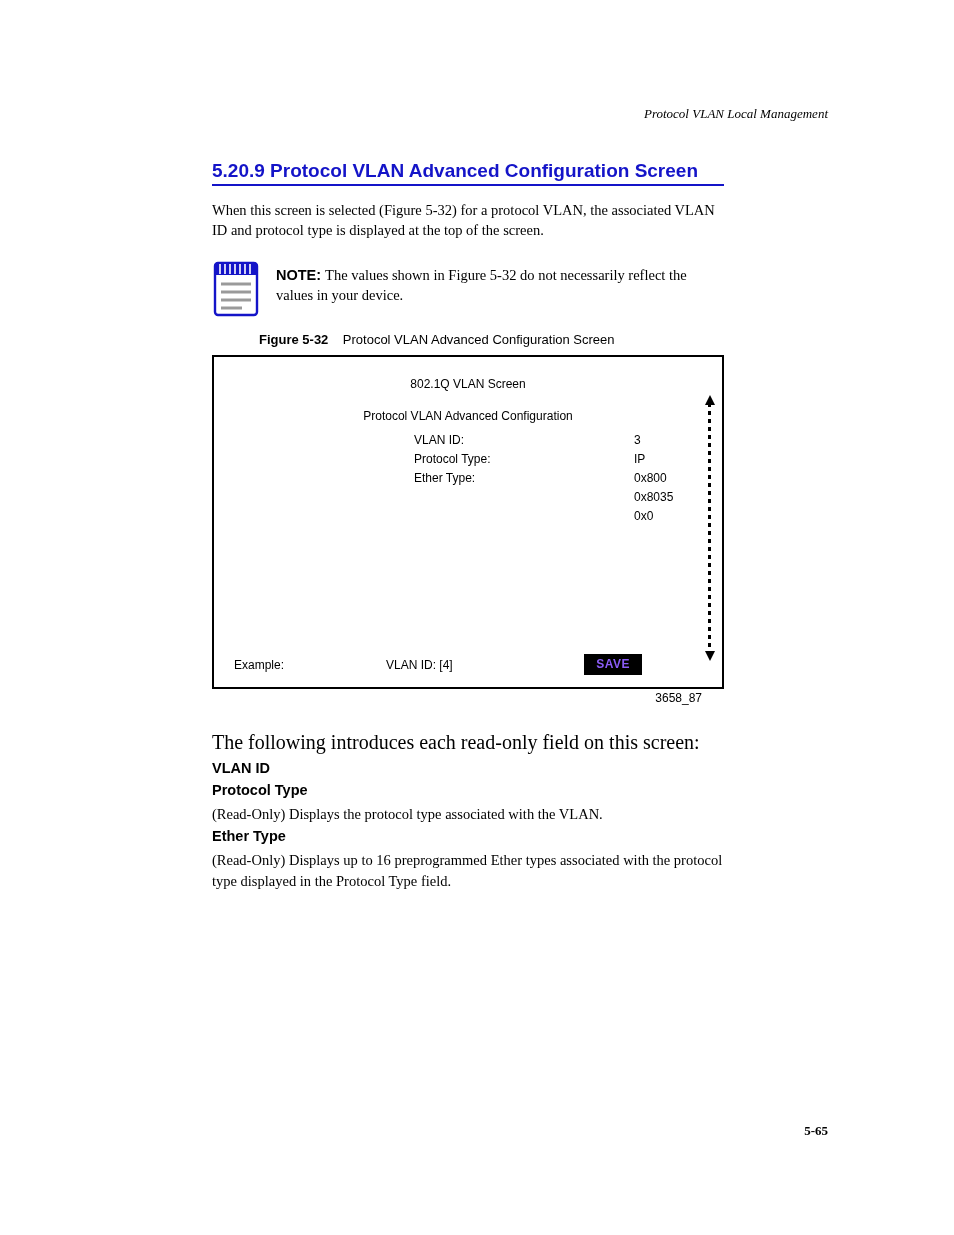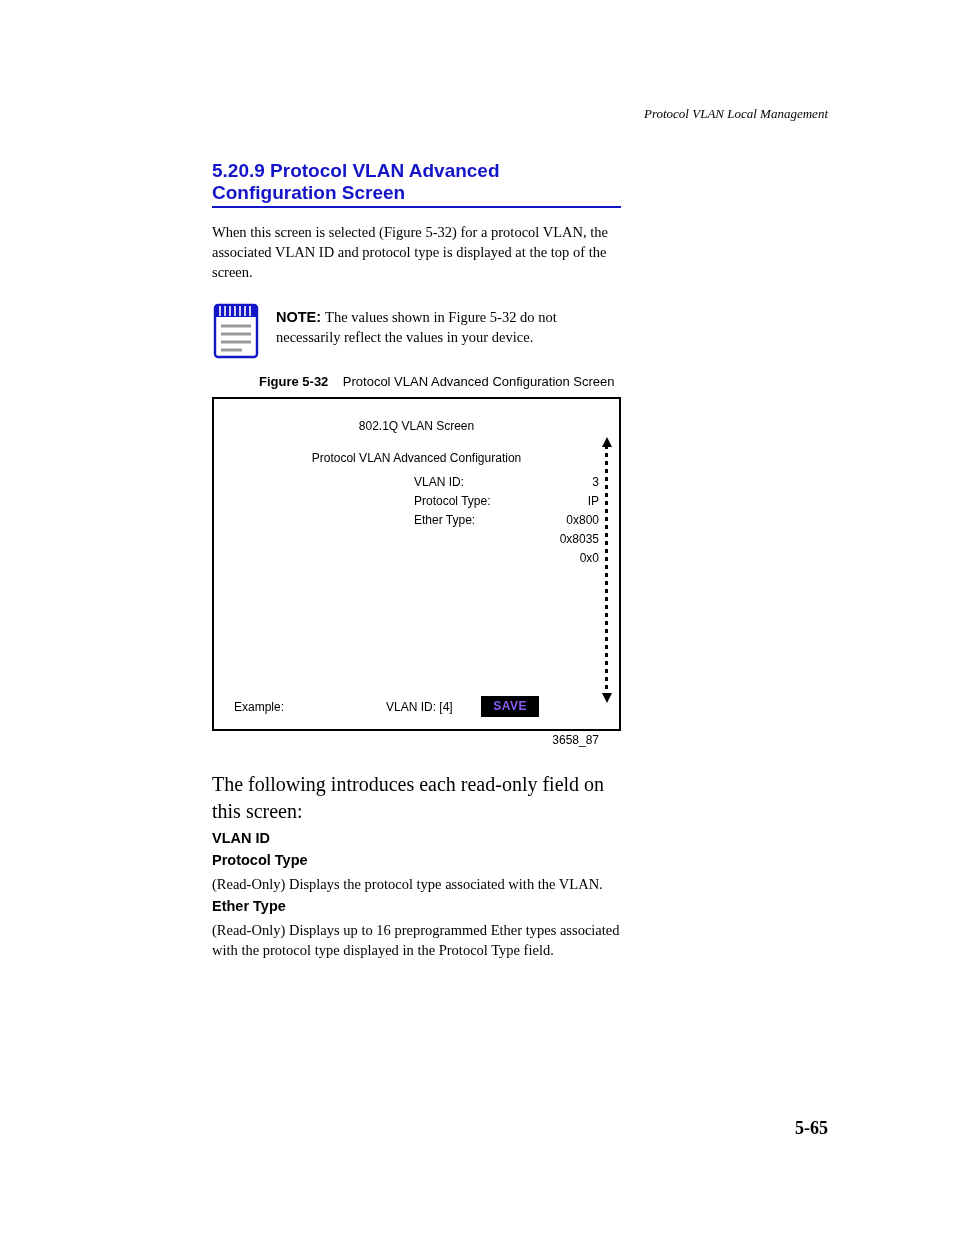--- a/index.html
+++ b/index.html
@@ -15,28 +15,28 @@
     position: absolute;
     top: 106px;
     right: 126px;
     font-size: 13px;
     font-style: italic;
   }
   .page-number {
     position: absolute;
     bottom: 96px;
     right: 126px;
-    font-size: 18px;
+    font-size: 13px;
     font-weight: bold;
   }
   .content {
     position: absolute;
     left: 212px;
     top: 160px;
-    width: 409px;
+    width: 512px;
   }
   .section-title {
     font-family: Arial, Helvetica, sans-serif;
     font-size: 19px;
     font-weight: bold;
     color: #1414c8;
     margin-bottom: 2px;
   }
   .rule {
     height: 1.5px;

